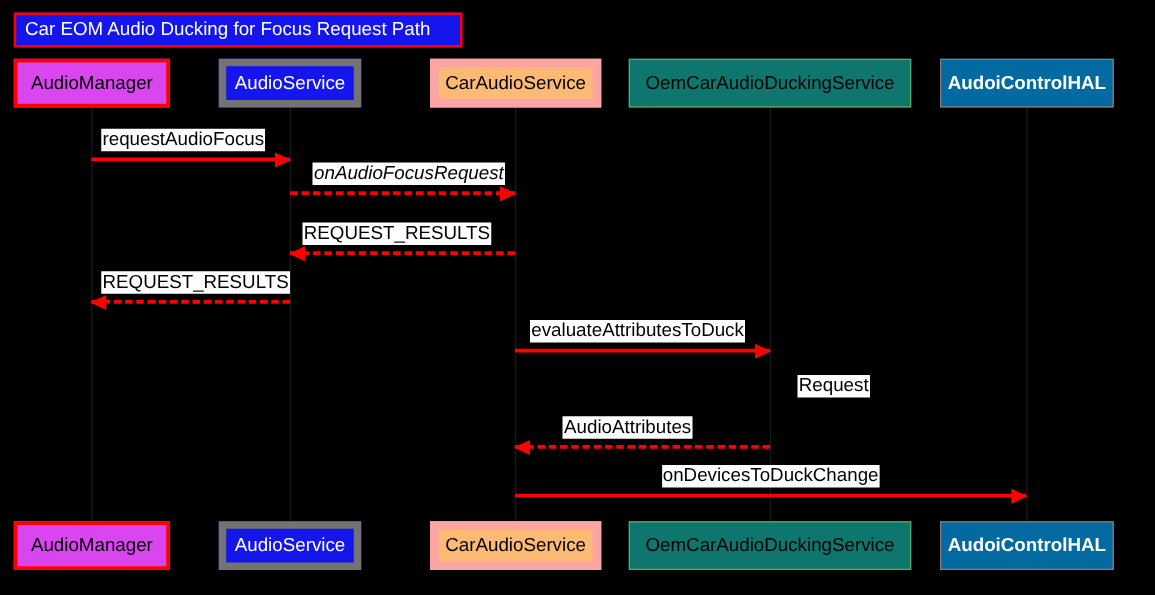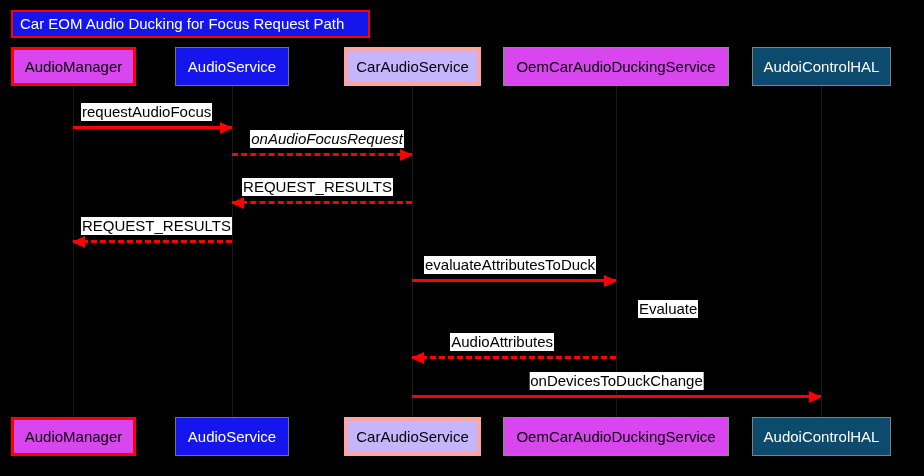--- a/index.html
+++ b/index.html
@@ -51,36 +51,37 @@
     height: 39px;
   }
   .p-white {
     background: #d946ef;
     color: #000000;
     border: 3px solid #ff0000;
   }
   .p-blue {
     background: #1515ee;
     color: #ffffff;
-    border: 1px solid #737373;
+    border: 6px solid #737373;
   }
   .p-cream {
-    background: #c4b5fd;
-    color: #000000;
-    border: 4px solid #fca5a5;
+    background: #fdba74;
+    color: #000000;
+    border: 7px solid #fca5a5;
   }
   .p-green {
-    background: #d946ef;
+    background: #0f766e;
     color: #000000;
     border: 1px solid #5aab5a;
   }
   .p-gray {
-    background: #0c4a6e;
+    background: #0369a1;
     color: #ffffff;
     border: 1px solid #808080;
+    font-weight: bold;
   }
 
   
   .msg {
     position: absolute;
     height: 0;
   }
   .msg-line {
     position: absolute;
     left: 0;
@@ -187,21 +188,21 @@
     <div class="arrowhead left"></div>
     <div class="msg-label align-left" style="left:8px;">REQUEST_RESULTS</div>
   </div>
 
   <div class="msg" style="left:412px; top:279px; width:204px;">
     <div class="msg-line"></div>
     <div class="arrowhead right"></div>
     <div class="msg-label align-left" style="left:12px;">evaluateAttributesToDuck</div>
   </div>
 
-  <div class="note-label" style="left:638px; top:300px;">Evaluate</div>
+  <div class="note-label" style="left:638px; top:300px;">Request</div>
 
   <div class="msg" style="left:412px; top:356px; width:204px;">
     <div class="msg-line dashed"></div>
     <div class="arrowhead left"></div>
     <div class="msg-label align-right" style="right:62px;">AudioAttributes</div>
   </div>
 
   <div class="msg" style="left:412px; top:395px; width:409px;">
     <div class="msg-line"></div>
     <div class="arrowhead right"></div>

